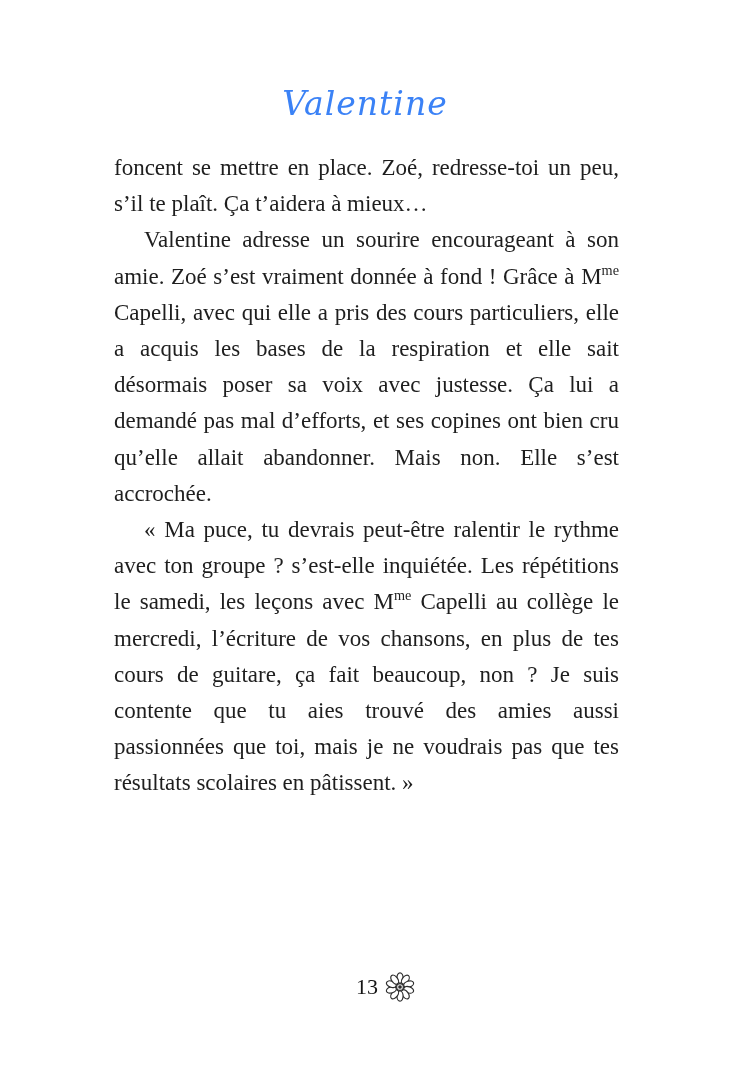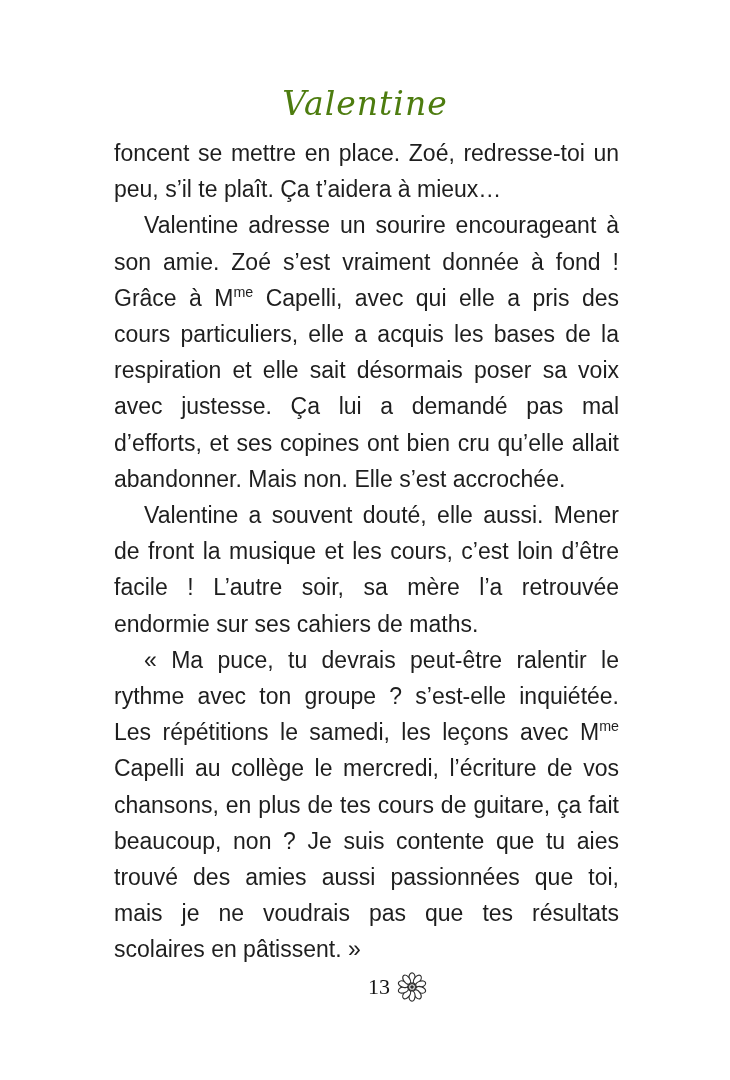--- a/index.html
+++ b/index.html
@@ -26,43 +26,43 @@
     text-align: center;
     font-family: "DejaVu Serif", serif;
     font-style: italic;
     font-weight: 500;
     font-size: 33px;
     letter-spacing: 1px;
     color: #c22a62;
   }
   .text-block {
     position: absolute;
-    top: 135px;
+    top: 150px;
     left: 114px;
     width: 505px;
-    font-family: Liberation Sans, sans-serif;
+    font-family: Liberation Serif, serif;
     font-size: 23px;
     line-height: 36.2px;
     color: #1e1e1e;
     text-align: justify;
   }
   .text-block p {
     margin: 0;
   }
   .text-block p.indent {
     text-indent: 30px;
   }
   .text-block sup {
     font-size: 0.62em;
     line-height: 0;
     vertical-align: super;
   }
   .footer {
     position: absolute;
-    left: 368px;
+    left: 356px;
     top: 972px;
     display: flex;
     align-items: center;
     gap: 7px;
   }
   .page-number {
     font-family: "Liberation Serif", serif;
     font-size: 22px;
     color: #141414;
   }
@@ -70,26 +70,25 @@
     display: inline-flex;
     width: 30px;
     height: 30px;
   }
 </style>
 </head>
 <body>
 
 <div class="page">
 
-  <div class="chapter-title" style="color: #4d7c0f;">Valentine</div>
+  <div class="chapter-title" style="color: #3b82f6;">Valentine</div>
 
   <div class="text-block" style="color: rgb(30, 30, 30);">
       <p class=""><span>foncent se mettre en place. Zoé, redresse-toi un peu, s’il te plaît. Ça t’aidera à mieux…</span></p>
       <p class="indent"><span>Valentine adresse un sourire encourageant à son amie. Zoé s’est vraiment donnée à fond ! Grâce à M</span><sup>me</sup><span> Capelli, avec qui elle a pris des cours particuliers, elle a acquis les bases de la respiration et elle sait désormais poser sa voix avec justesse. Ça lui a demandé pas mal d’efforts, et ses copines ont bien cru qu’elle allait abandonner. Mais non. Elle s’est accrochée.</span></p>
-      <p class="indent"><span>Valentine a souvent douté, elle aussi. Mener de front la musique et les cours, c’est loin d’être facile ! L’autre soir, sa mère l’a retrouvée endormie sur ses cahiers de maths.</span></p>
       <p class="indent"><span>« Ma puce, tu devrais peut-être ralentir le rythme avec ton groupe ? s’est-elle inquiétée. Les répétitions le samedi, les leçons avec M</span><sup>me</sup><span> Capelli au collège le mercredi, l’écriture de vos chansons, en plus de tes cours de guitare, ça fait beaucoup, non ? Je suis contente que tu aies trouvé des amies aussi passionnées que toi, mais je ne voudrais pas que tes résultats scolaires en pâtissent. »</span></p>
     </div>
 
   <div class="footer">
     <span class="page-number">13</span>
     <span class="ornament">
       <svg width="30" height="30" viewBox="0 0 30 30" xmlns="http://www.w3.org/2000/svg">
         <g fill="#ffffff" stroke="#2e2e2e" stroke-width="1.2">
           <ellipse cx="15" cy="5.9" rx="3.1" ry="5.1" transform="rotate(0 15 15)"></ellipse>
           <ellipse cx="15" cy="5.9" rx="3.1" ry="5.1" transform="rotate(36 15 15)"></ellipse>

